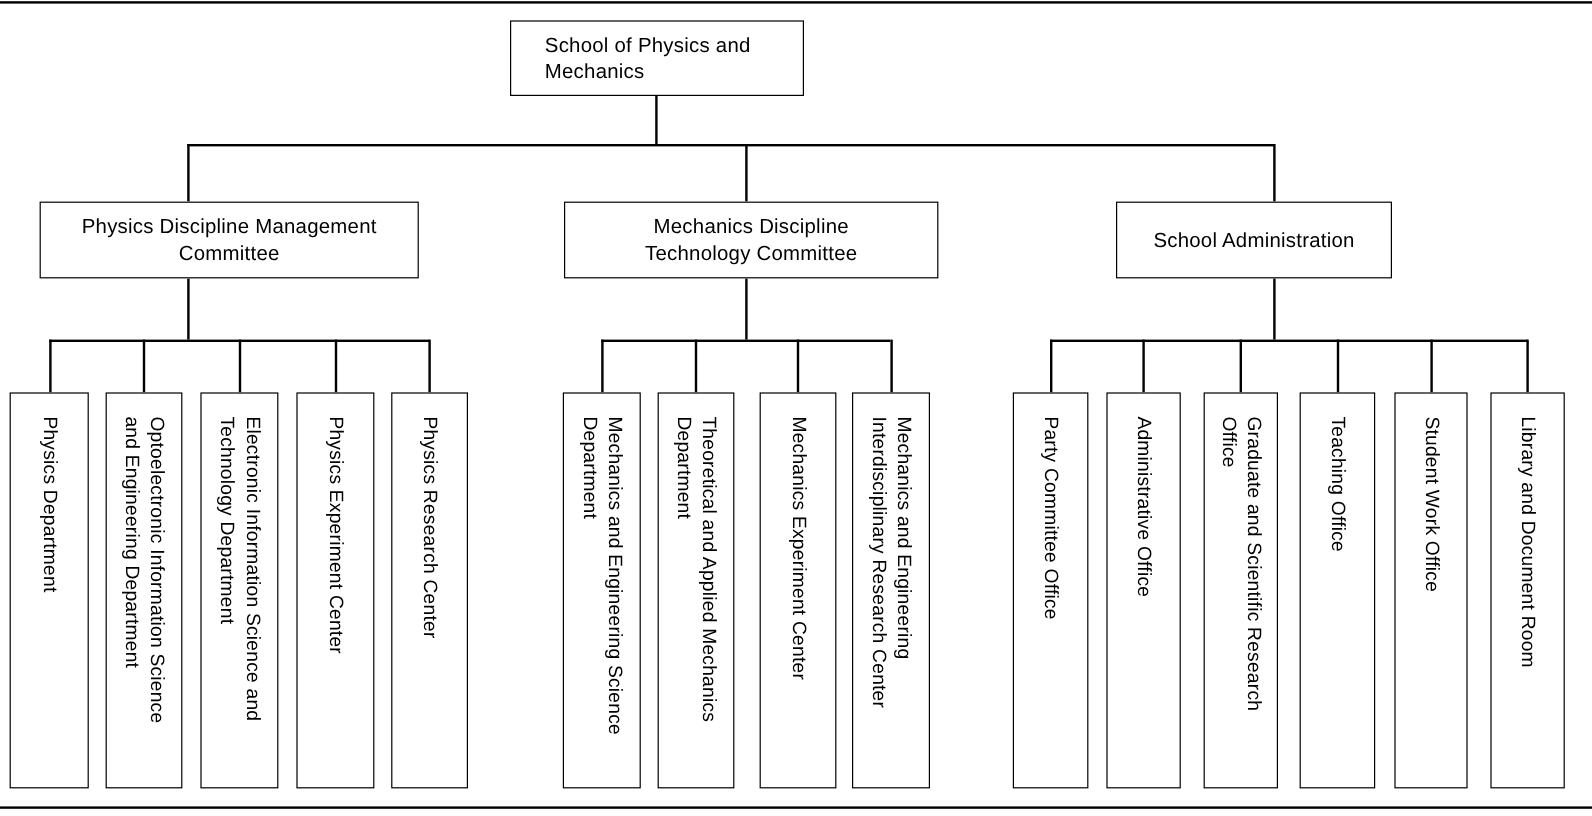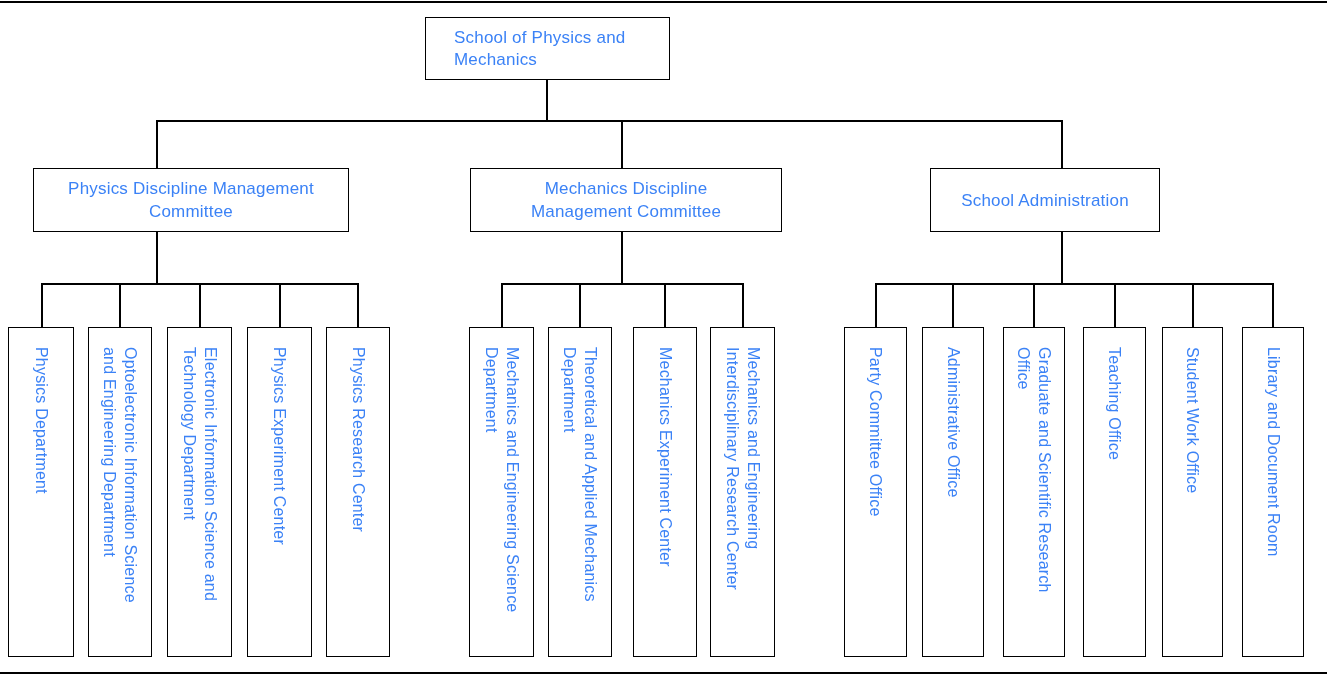--- a/index.html
+++ b/index.html
@@ -1,18 +1,18 @@
 <!DOCTYPE html>
 <html><head>
 <meta charset="utf-8">
 <style>
   html,body { margin:0; padding:0; background:#ffffff; }
   .canvas {
     position:relative; width:1327px; height:680px; background:#ffffff;
-    font-family:"Liberation Sans", sans-serif; color:#3b82f6; overflow:hidden;
+    font-family:"Liberation Sans", sans-serif; color:#000000; overflow:hidden;
   }
   .node {
     position:absolute; border:1.5px solid #000000; box-sizing:border-box;
     background:#ffffff;
   }
   .root-node {
     left:425px; top:17px; width:245px; height:63px;
     display:flex; align-items:center; text-align:left;
     font-size:17px; line-height:22px; letter-spacing:0.2px;
     white-space:pre-line; padding-left:28px;
@@ -77,21 +77,21 @@
     <span>School of Physics and
 Mechanics</span>
   </div>
 
   <div class="node branch" style="left:33px;width:316px">
     <span>Physics Discipline Management
 Committee</span>
   </div>
   <div class="node branch" style="left:470px;width:312px">
     <span>Mechanics Discipline
-Management Committee</span>
+Technology Committee</span>
   </div>
   <div class="node branch" style="left:930px;width:230px">
     <span>School Administration</span>
   </div>
 
   <div class="node leaf" style="left:8px;width:66px">
     <div class="vtext">Physics Department</div>
   </div>
   <div class="node leaf" style="left:88px;width:64px">
     <div class="vtext">Optoelectronic Information Science

